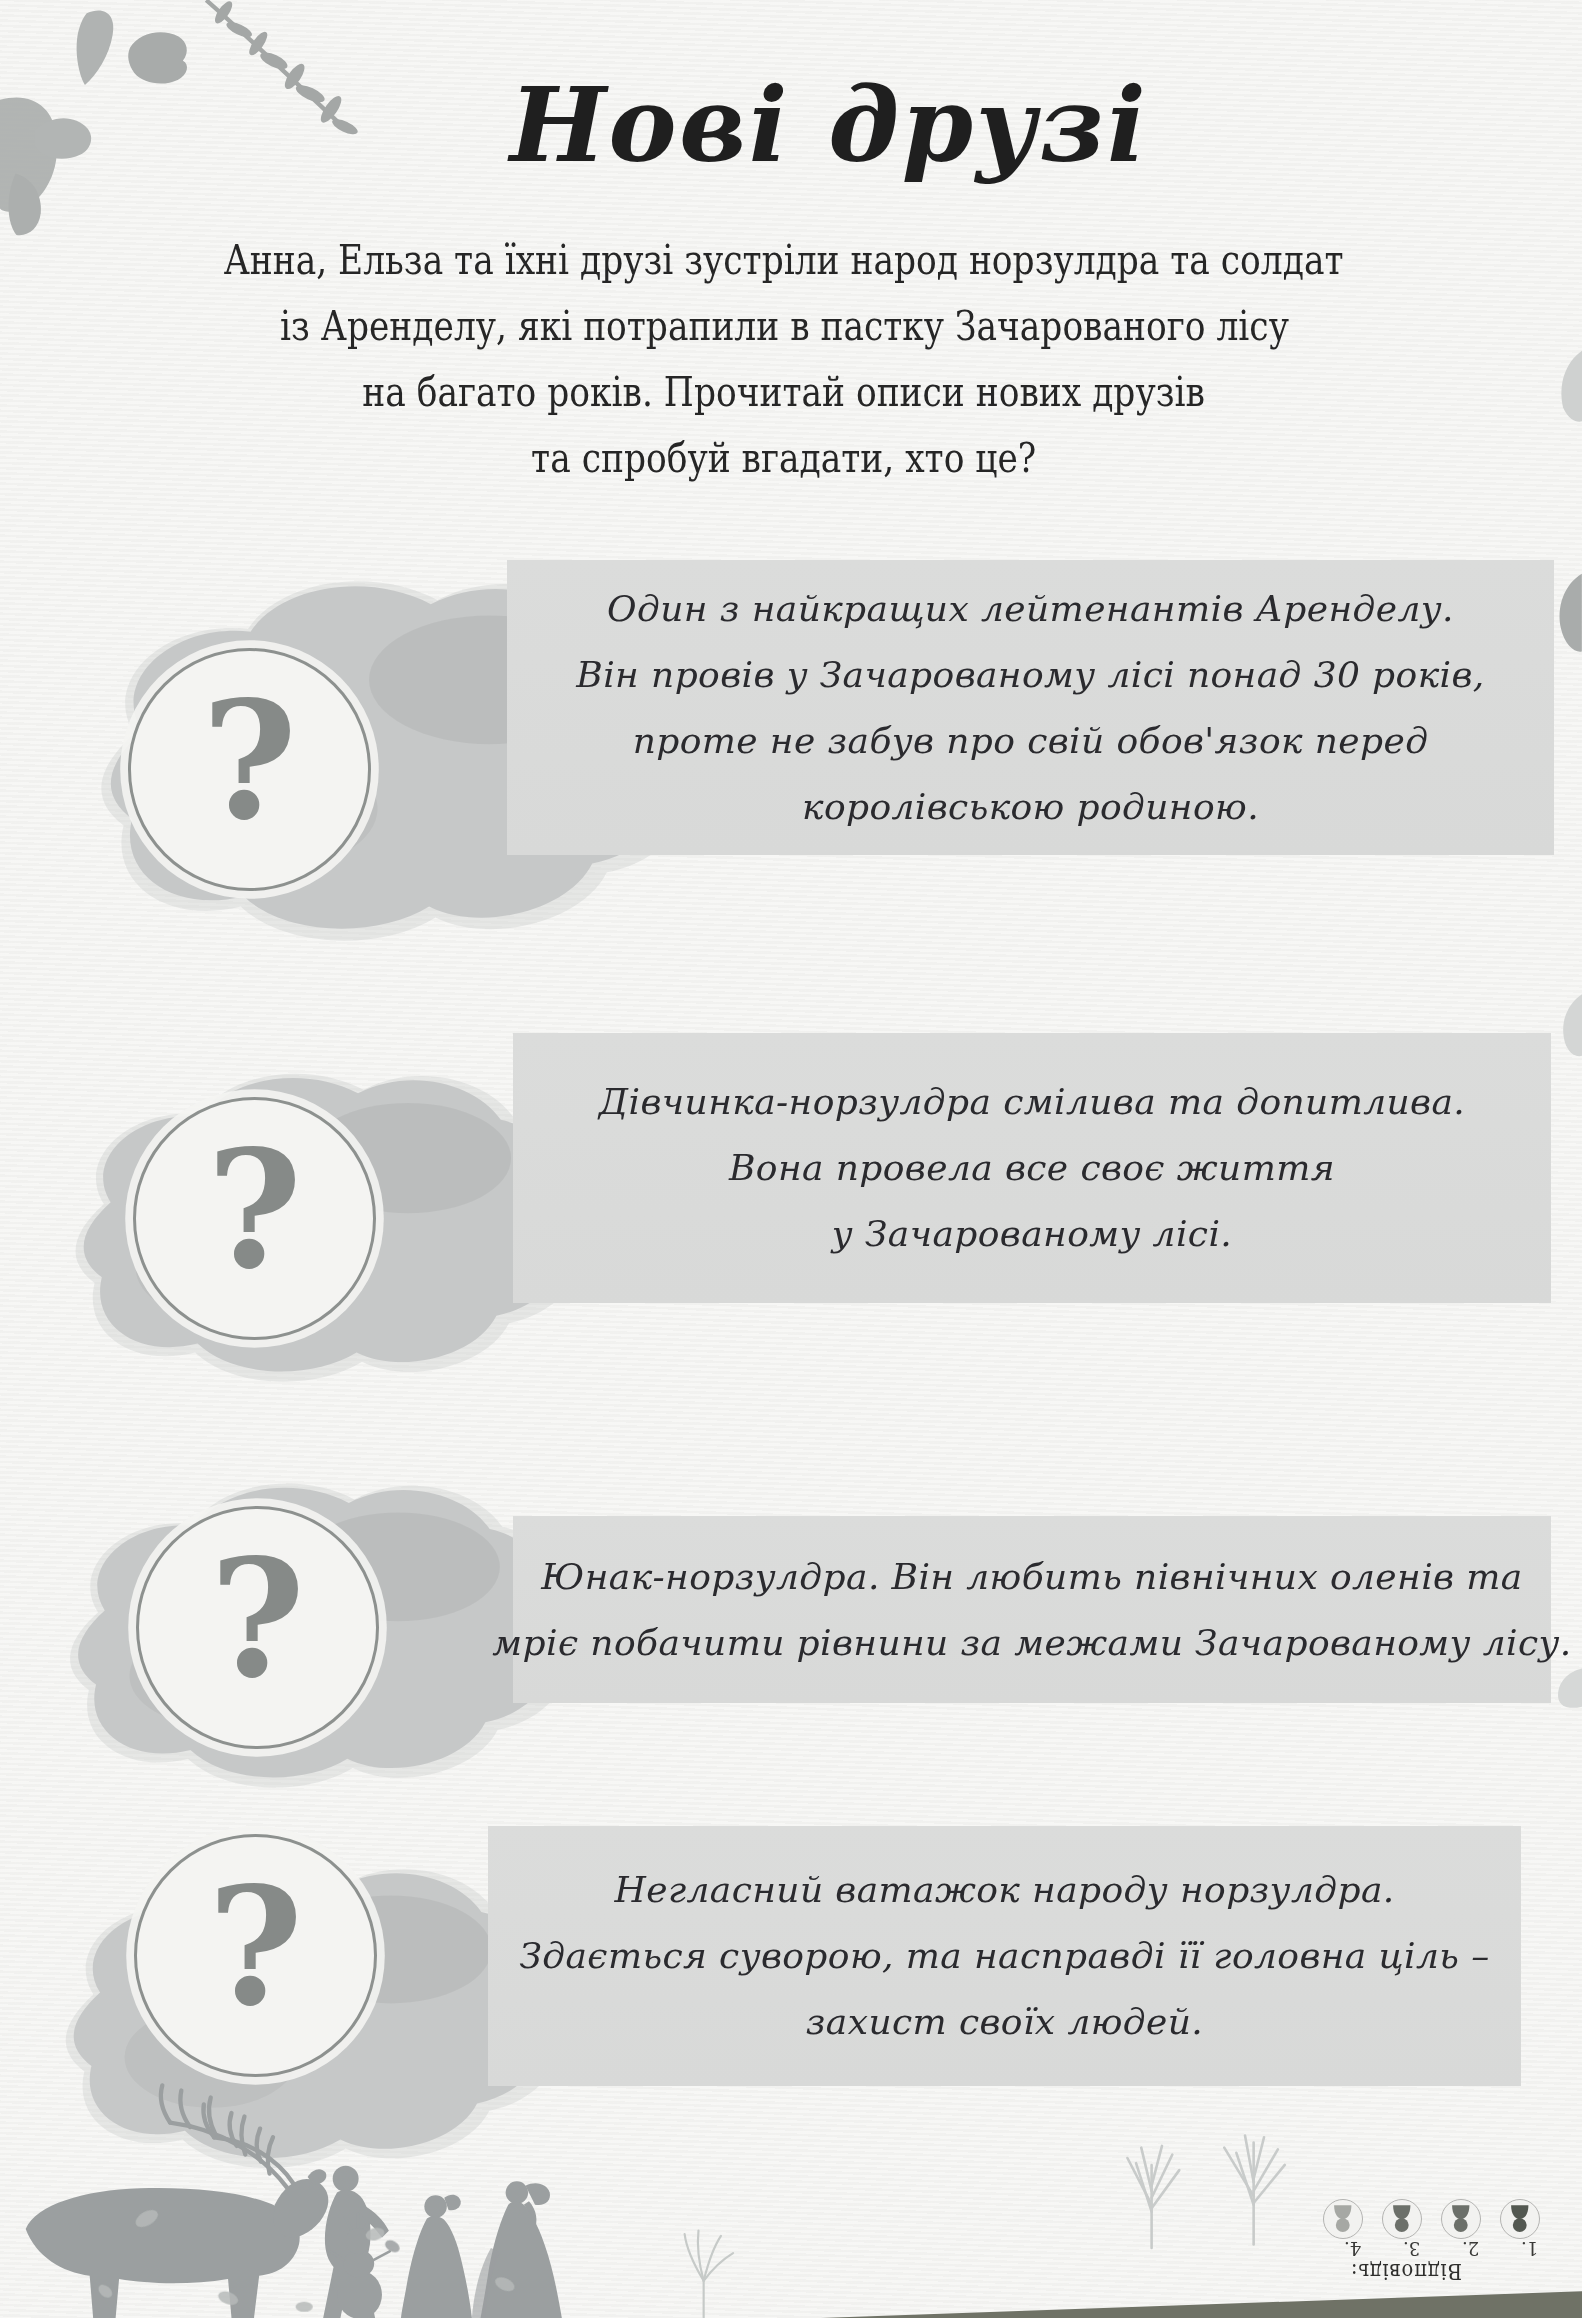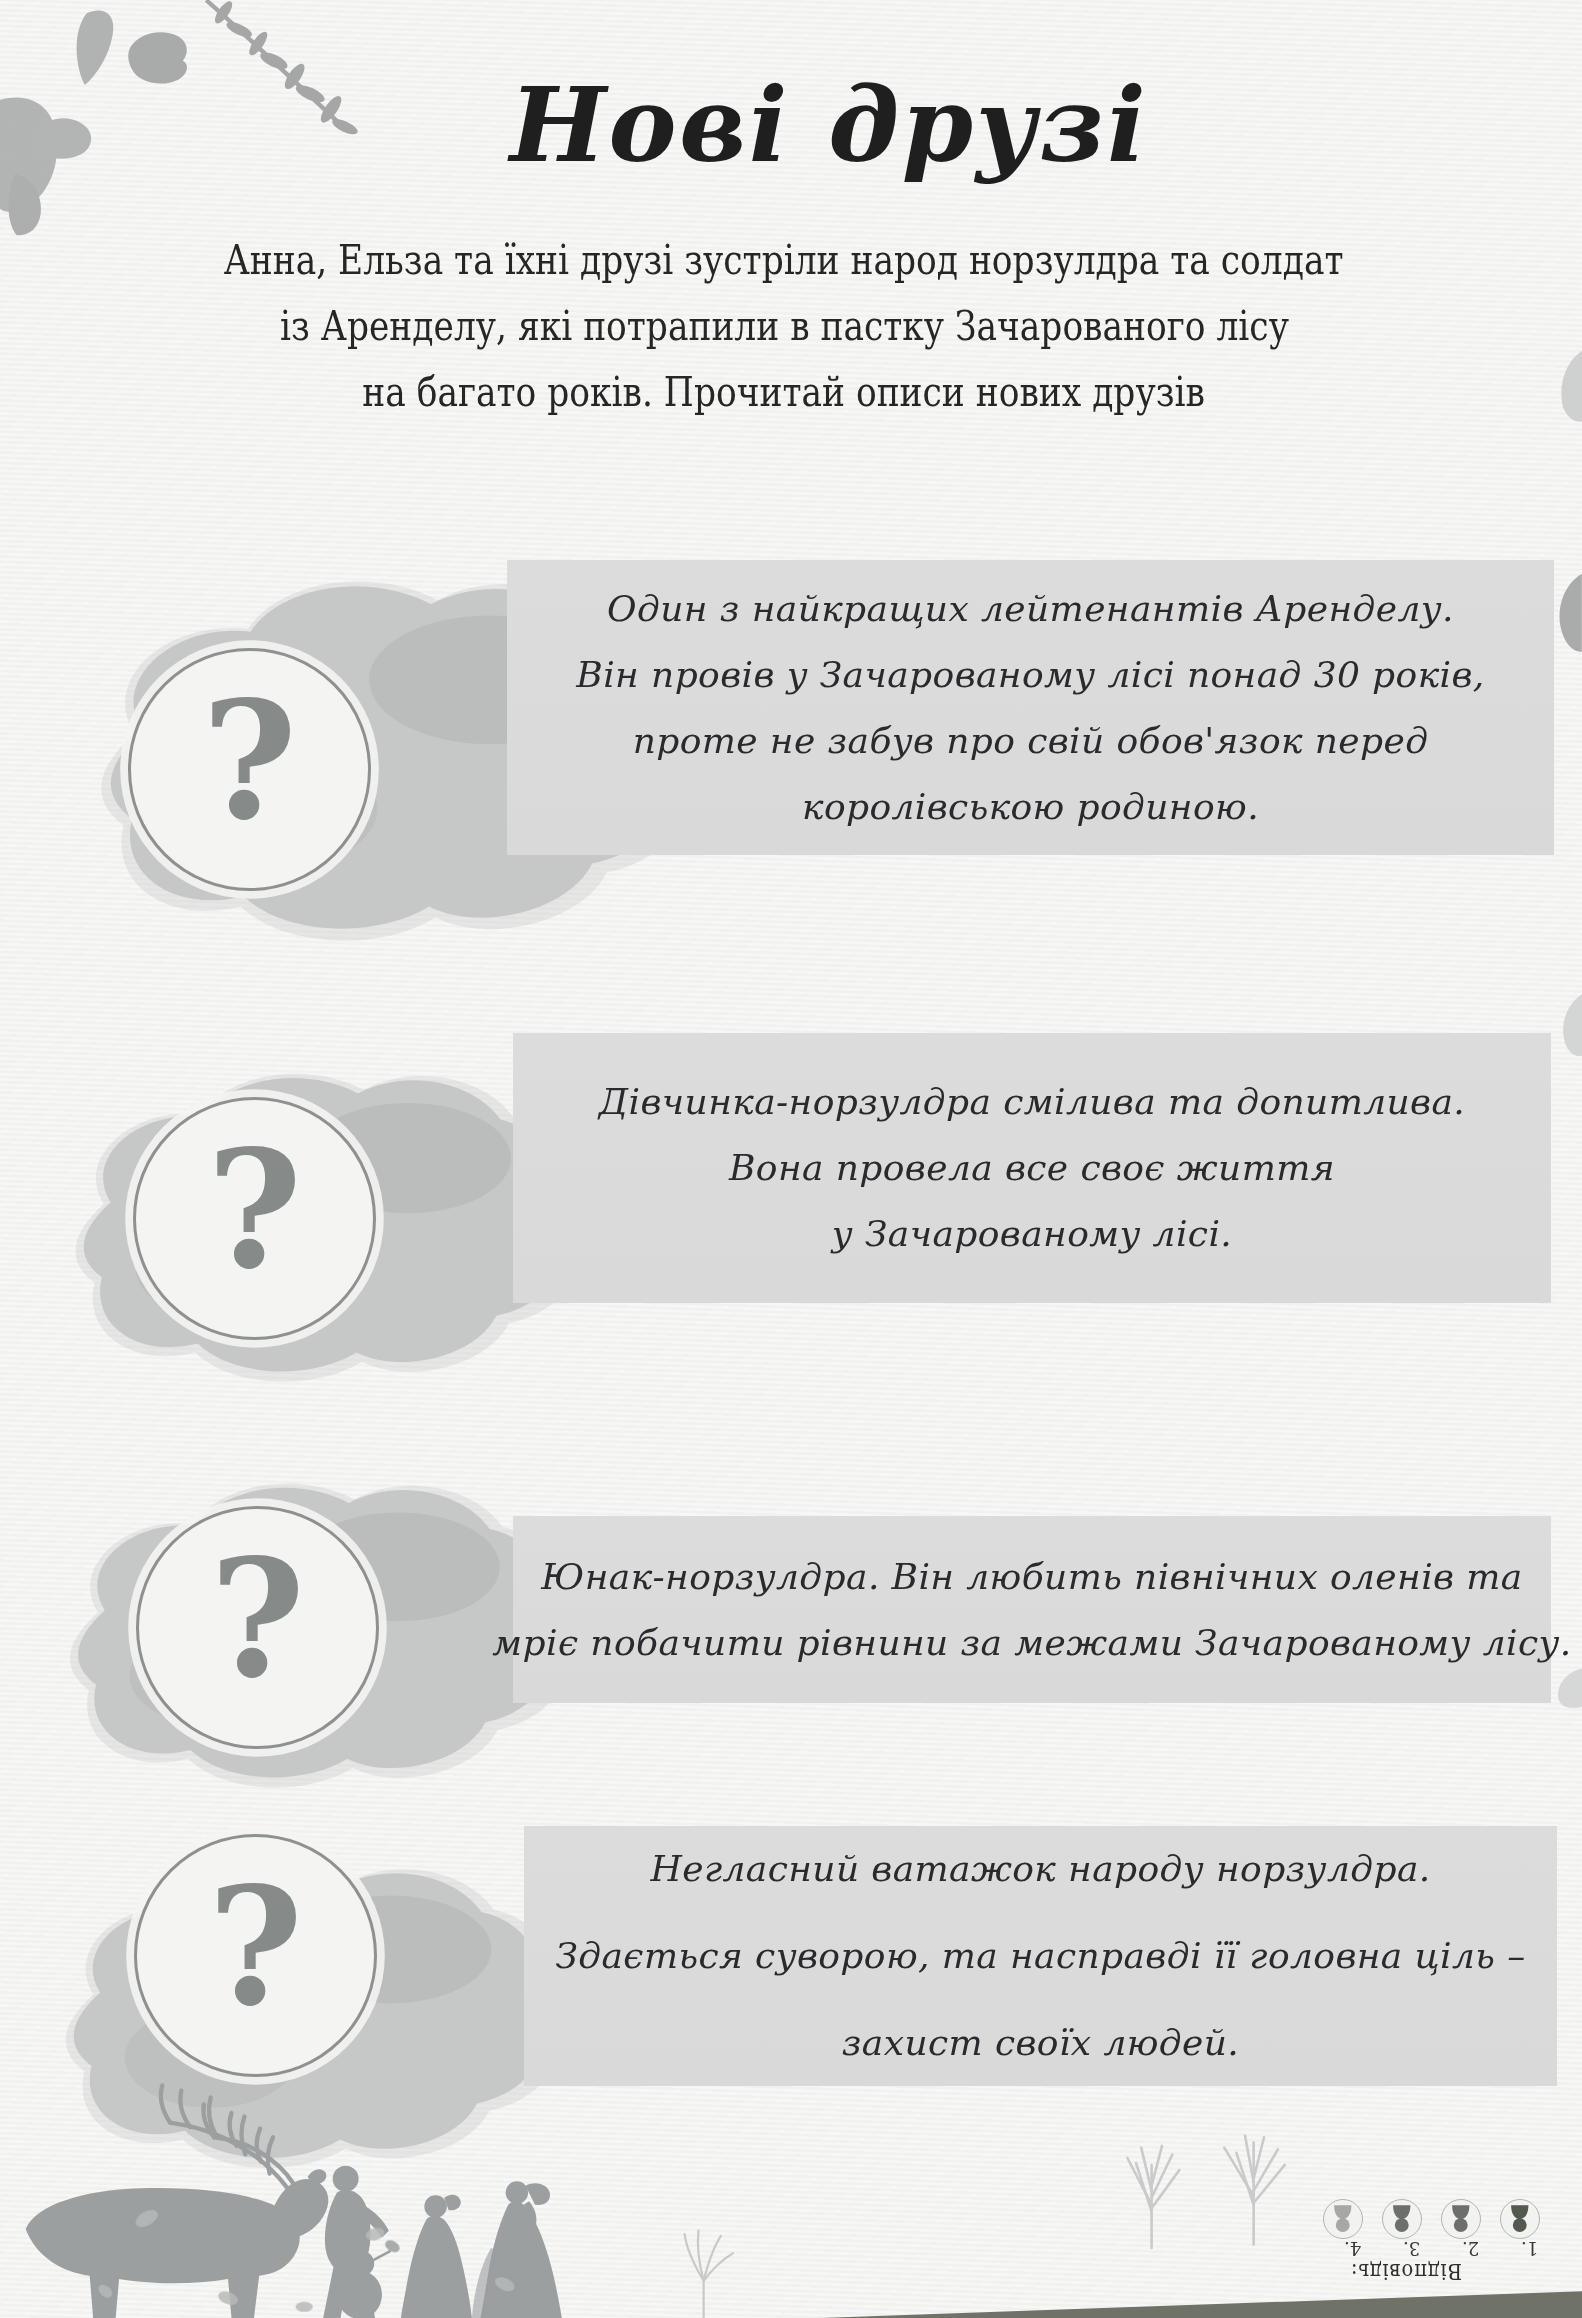--- a/index.html
+++ b/index.html
@@ -44,21 +44,21 @@
     color:var(--qmark,#868a88);transform:translateY(-8.7px);
   }
   
   .band{
     position:absolute;background:linear-gradient(#dbdcdb,var(--band,#d8d9d8));
     display:flex;flex-direction:column;align-items:center;justify-content:center;
   }
   .band1{left:507px;top:560px;width:1047px;height:295px;}
   .band2{left:513px;top:1033px;width:1038px;height:270px;}
   .band3{left:513px;top:1516px;width:1038px;height:187px;}
-  .band4{left:524px;top:1826px;width:1033px;height:260px;gap:21px;}
+  .band4{left:488px;top:1826px;width:1033px;height:260px;}
   .dl{
     font-style:italic;font-weight:500;font-size:36px;line-height:66px;
     color:var(--script-ink,#2a2a2e);white-space:nowrap;letter-spacing:0.4px;
   }
   
   .deco{position:absolute;}
   
   .answer-key{
     position:absolute;left:1304px;top:2199px;width:236px;height:83px;
     transform:rotate(180deg);display:flex;flex-direction:column;align-items:flex-start;
@@ -122,20 +122,21 @@
   <svg class="deco" style="right:0;top:1665px" width="29.5" height="45" viewBox="0 0 34 52">
     <path d="M34,4 C16,8 4,22 6,38 C8,48 18,52 34,48 Z" fill="#d6d8d7"></path>
   </svg>
 
   <h1 class="title">Нові друзі</h1>
 
   <div class="intro">
     <div class="intro-line"><span>Анна, Ельза та їхні друзі зустріли народ норзулдра та солдат</span></div>
     <div class="intro-line"><span>із Аренделу, які потрапили в пастку Зачарованого лісу</span></div>
     <div class="intro-line"><span>на багато років. Прочитай описи нових друзів</span></div>
+    <div class="intro-line"><span>та спробуй вгадати, хто це?</span></div>
   </div>
 
   <svg class="blob blob1" viewBox="0 0 720 460">
       <use href="#blob-shape"></use>
     </svg>
   <div class="q-circle qc1">
     <span class="qmark">?</span>
   </div>
   <div class="band band1">
     <div class="dl">Один з найкращих лейтенантів Аренделу.</div>

